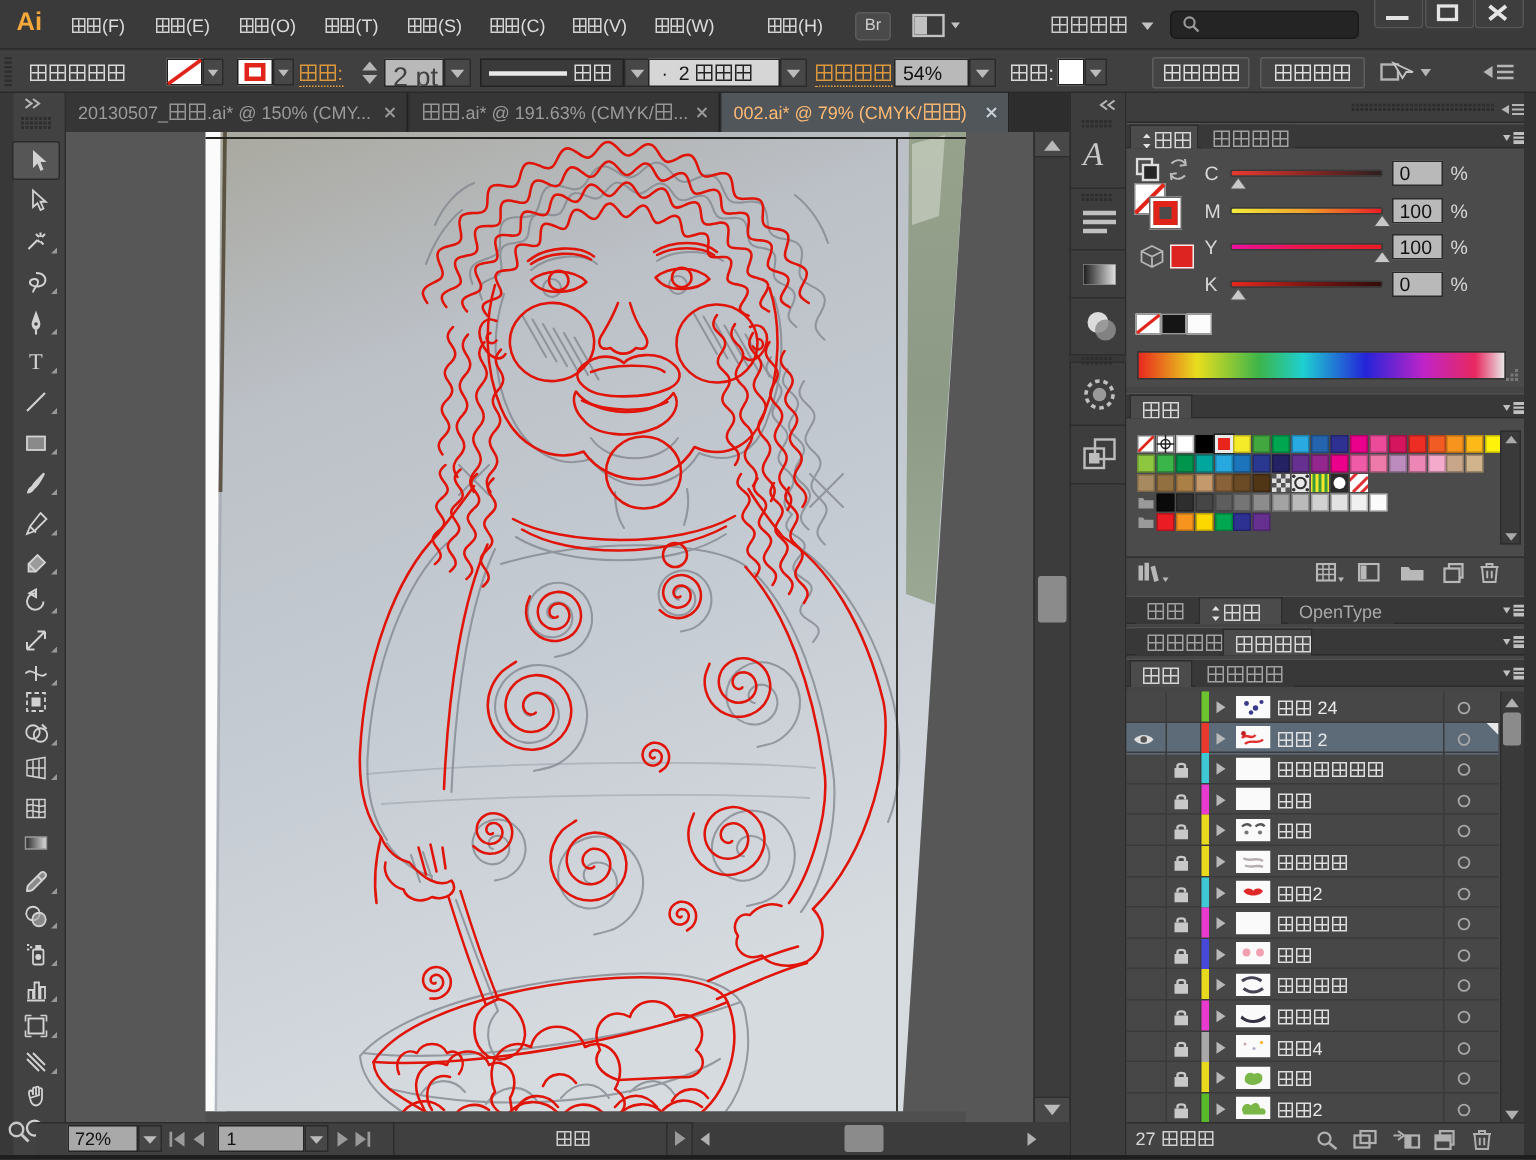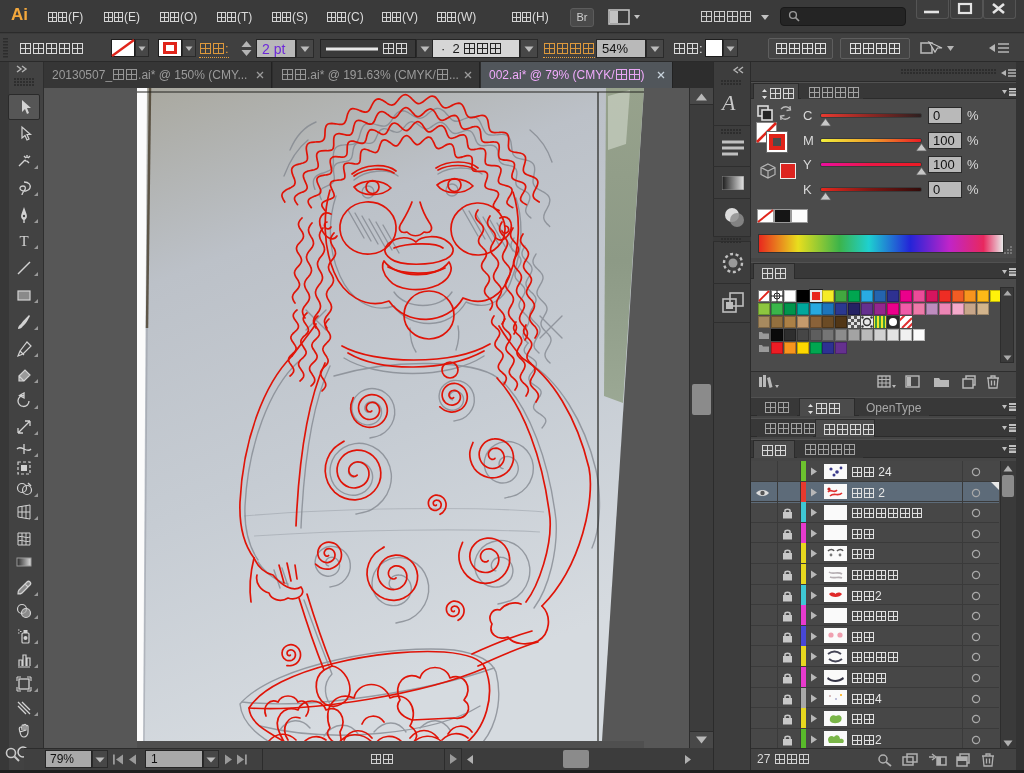--- a/index.html
+++ b/index.html
@@ -71,21 +71,21 @@
 <div class="abs" style="left:163px;top:42px;width:14px;height:12px;border:3px solid #e0241a;background:#fff"></div>
 <div class="abs" style="left:182px;top:39px;width:14px;height:18px;background:#474747;border:1px solid #2a2a2a"></div>
 <svg class="abs" style="left:185px;top:46px" width="9" height="6">
     <path d="M0.5 0.5 l7 0 l-3.5 4.5 z" fill="#bbb"></path>
   </svg>
 <div class="abs" style="left:199px;top:41px;font-size:13px;color:#e59d3c;border-bottom:1px dotted #e59d3c;padding-bottom:1px"><i class="g"></i><i class="g"></i>:</div>
 <svg class="abs" style="left:240px;top:40px" width="13" height="17">
     <path d="M6.5 1 l5 6 l-10 0 z" fill="#b5b5b5"></path>
     <path d="M6.5 16 l5 -6 l-10 0 z" fill="#b5b5b5"></path>
   </svg>
-<div class="abs" style="left:256px;top:39px;width:40px;height:19px;background:#b9b9b9;border:1px solid #252525;color:#6d28d9;font-size:14px;padding:1px 0 0 5px">2 pt</div>
+<div class="abs" style="left:256px;top:39px;width:40px;height:19px;background:#b9b9b9;border:1px solid #252525;color:#404040;font-size:18px;padding:1px 0 0 5px">2 pt</div>
 <div class="abs" style="left:296px;top:39px;width:18px;height:19px;background:#474747;border:1px solid #2a2a2a"></div>
 <svg class="abs" style="left:300px;top:46px" width="10" height="7">
     <path d="M0.5 0.5 l9 0 l-4.5 5.5 z" fill="#bbb"></path>
   </svg>
 <div class="abs" style="left:320px;top:39px;width:96px;height:19px;background:#3a3a3a;border:1px solid #222"></div>
 <svg class="abs" style="left:326px;top:47px" width="52" height="4">
     <path d="M0 2 h52" stroke="#e8e8e8" stroke-width="3"></path>
   </svg>
 <div class="abs" style="left:382px;top:41px;font-size:13px;color:#e2e2e2"><i class="g"></i><i class="g"></i></div>
 <div class="abs" style="left:416px;top:39px;width:18px;height:19px;background:#474747;border:1px solid #2a2a2a"></div>
@@ -124,21 +124,21 @@
   </svg>
 <div class="abs" style="left:44px;top:62px;width:669px;height:26px;background:#2d2d2d"></div>
 <div class="abs" style="left:44px;top:62px;width:228px;height:26px;background:#363636;border-right:1px solid #222;font-size:12px;color:#9b9b9b;padding:6px 0 0 8px;overflow:hidden;white-space:nowrap">20130507_<i class="g"></i><i class="g"></i>.ai* @ 150% (CMY...</div>
 <svg class="abs" style="left:256px;top:71px" width="8" height="8">
     <path d="M1 1 L7 7 M7 1 L1 7" stroke="#9b9b9b" stroke-width="1.3"></path>
   </svg>
 <div class="abs" style="left:273px;top:62px;width:207px;height:26px;background:#363636;border-right:1px solid #222;font-size:12px;color:#9b9b9b;padding:6px 0 0 8px;overflow:hidden;white-space:nowrap"><i class="g"></i><i class="g"></i>.ai* @ 191.63% (CMYK/<i class="g"></i>...</div>
 <svg class="abs" style="left:464px;top:71px" width="8" height="8">
     <path d="M1 1 L7 7 M7 1 L1 7" stroke="#9b9b9b" stroke-width="1.3"></path>
   </svg>
-<div class="abs" style="left:481px;top:62px;width:192px;height:26px;background:#51565b;border-right:1px solid #222;font-size:12px;color:#f0abfc;padding:6px 0 0 8px;overflow:hidden;white-space:nowrap">002.ai* @ 79% (CMYK/<i class="g"></i><i class="g"></i>)</div>
+<div class="abs" style="left:481px;top:62px;width:192px;height:26px;background:#51565b;border-right:1px solid #222;font-size:12px;color:#fdba74;padding:6px 0 0 8px;overflow:hidden;white-space:nowrap">002.ai* @ 79% (CMYK/<i class="g"></i><i class="g"></i>)</div>
 <svg class="abs" style="left:657px;top:71px" width="8" height="8">
     <path d="M1 1 L7 7 M7 1 L1 7" stroke="#c8d3dc" stroke-width="1.3"></path>
   </svg>
 <div class="abs" style="left:0;top:62px;width:44px;height:711px;background:#424242;border-right:1px solid #2e2e2e"></div>
 <div class="abs" style="left:0;top:62px;width:9px;height:711px;background:#383838"></div>
 <svg class="abs" style="left:16px;top:65px" width="16" height="8">
     <path d="M1 1 l4 3 l-4 3 M6 1 l4 3 l-4 3" stroke="#b5b5b5" stroke-width="1.4" fill="none"></path>
   </svg>
 <svg class="abs" style="left:14px;top:78px" width="20" height="8">
     <g fill="#2e2e2e">
@@ -1239,21 +1239,21 @@
   </svg>
 <svg class="abs" style="left:981px;top:752px" width="14" height="15" viewBox="0 0 14 15">
     <path d="M2 4 L12 4 L11 14 L3 14 Z M1 4 H13 M5 4 V2 L9 2 V4 M5.5 6.5 V11.5 M8.5 6.5 V11.5" fill="none" stroke="#b0b0b0" stroke-width="1.3"></path>
   </svg>
 <div class="abs" style="left:1016px;top:62px;width:8px;height:711px;background:#333333"></div>
 <div class="abs" style="left:24px;top:748px;width:689px;height:22px;background:#404040;border-top:1px solid #2c2c2c"></div>
 <svg class="abs" style="left:4px;top:746px" width="17" height="17" viewBox="0 0 17 17">
     <circle cx="7" cy="7" r="4.5" fill="none" stroke="#c8c8c8" stroke-width="1.6"></circle>
     <path d="M10.5 10.5 L15 15" stroke="#c8c8c8" stroke-width="2"></path>
   </svg>
-<div class="abs" style="left:45px;top:750px;width:47px;height:18px;background:#a9a9a9;border:1px solid #252525;color:#111;font-size:12px;padding:1px 0 0 4px">79%</div>
+<div class="abs" style="left:45px;top:750px;width:47px;height:18px;background:#a9a9a9;border:1px solid #252525;color:#111;font-size:12px;padding:1px 0 0 4px">72%</div>
 <div class="abs" style="left:92px;top:750px;width:16px;height:18px;background:#474747;border:1px solid #2a2a2a"></div>
 <svg class="abs" style="left:95px;top:757px" width="10" height="6">
     <path d="M0.5 0.5 l9 0 l-4.5 5 z" fill="#bbb"></path>
   </svg>
 <svg class="abs" style="left:112px;top:754px" width="30" height="11" viewBox="0 0 30 11">
     <g fill="#9a9a9a">
       <rect x="1" y="0.5" width="1.8" height="10"></rect>
       <path d="M11 0.5 L4 5.5 L11 10.5 Z"></path>
       <path d="M24 0.5 L17 5.5 L24 10.5 Z"></path>
     </g>

